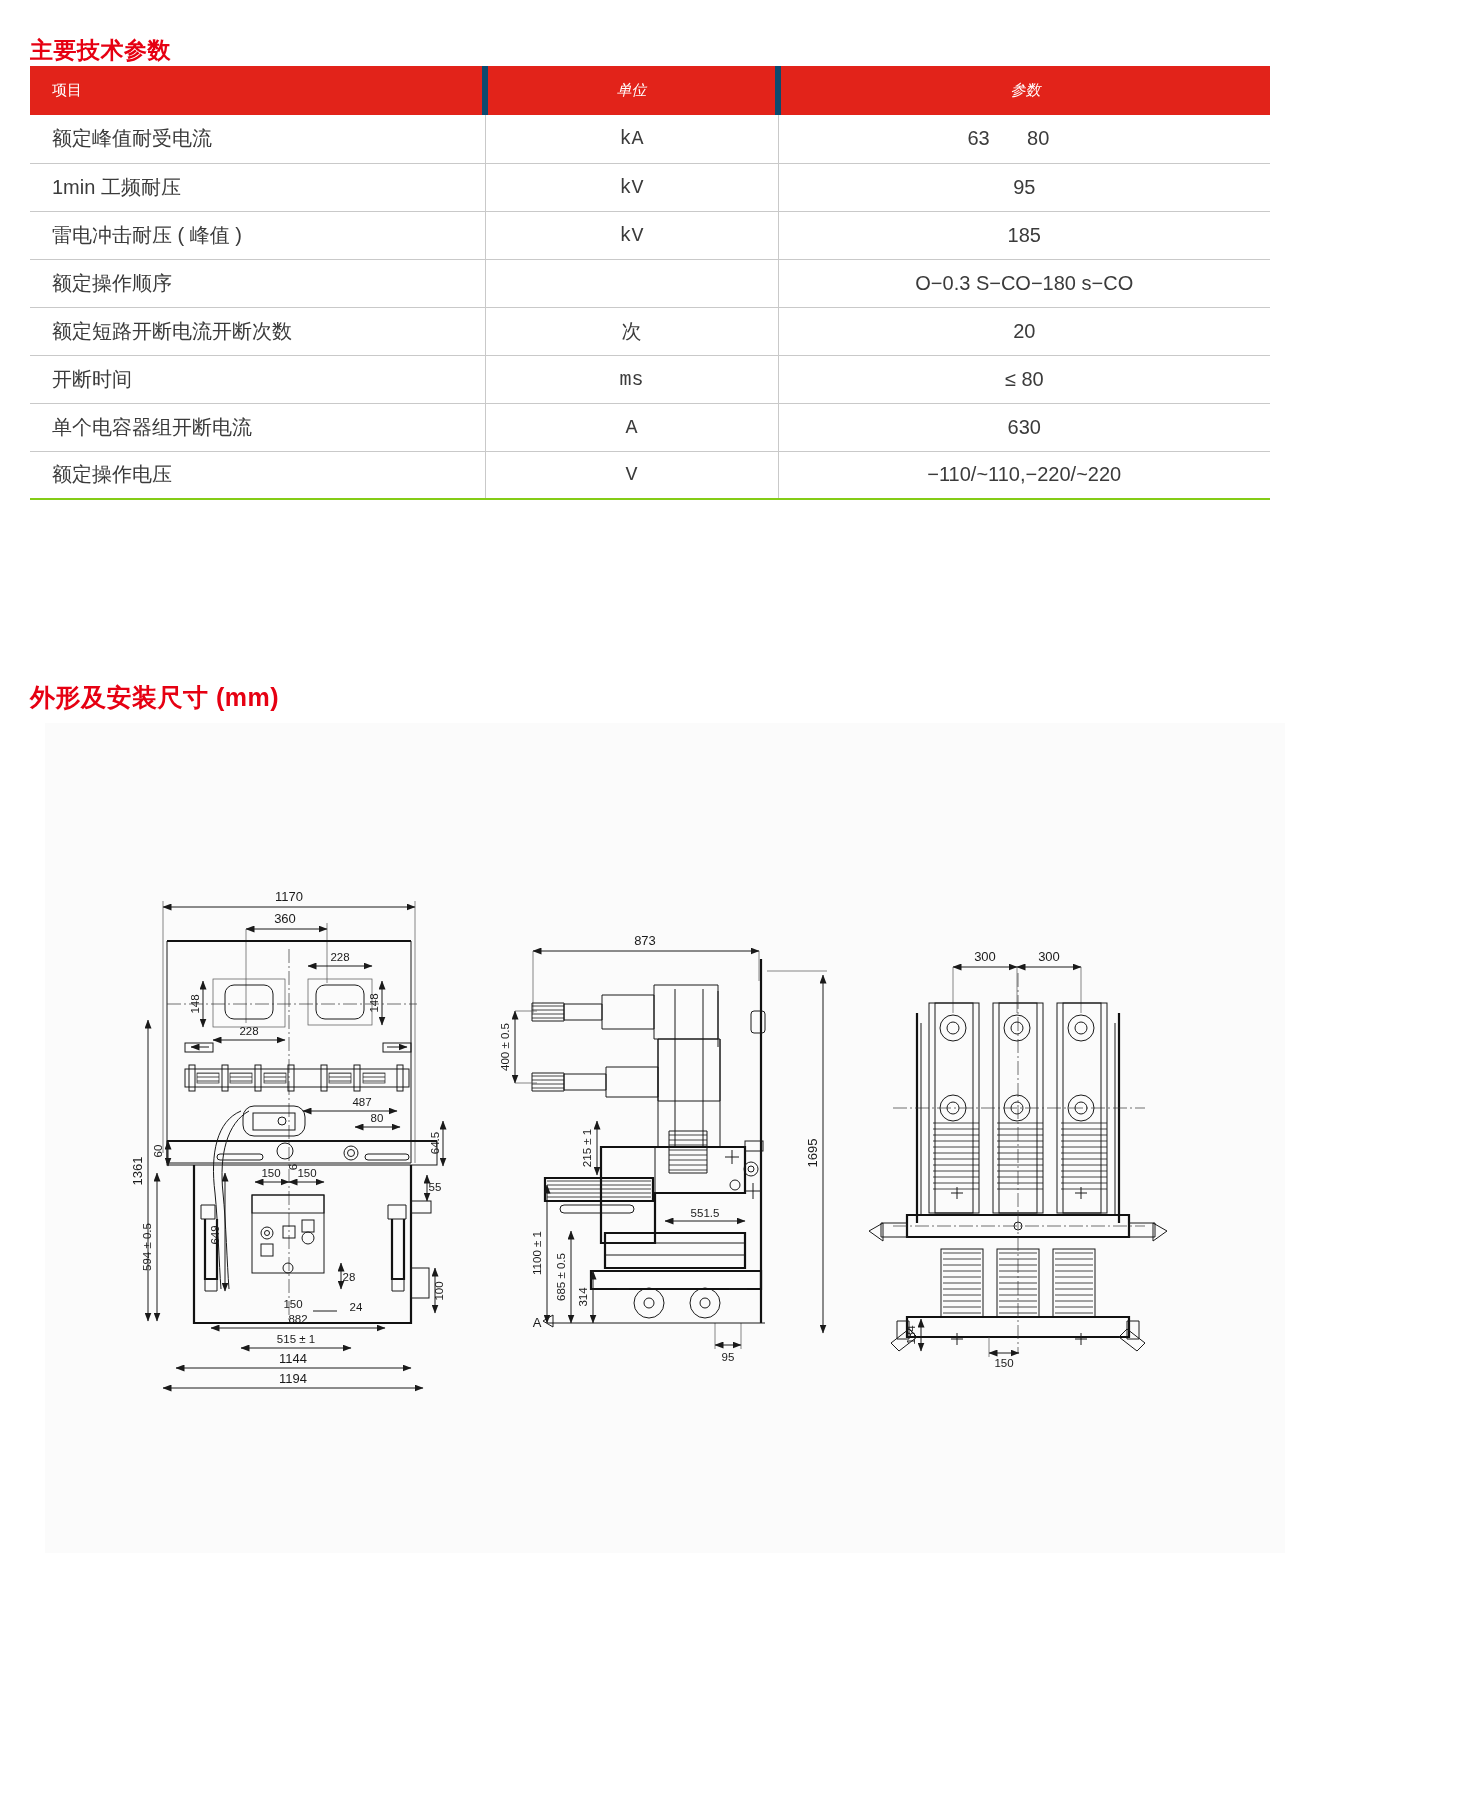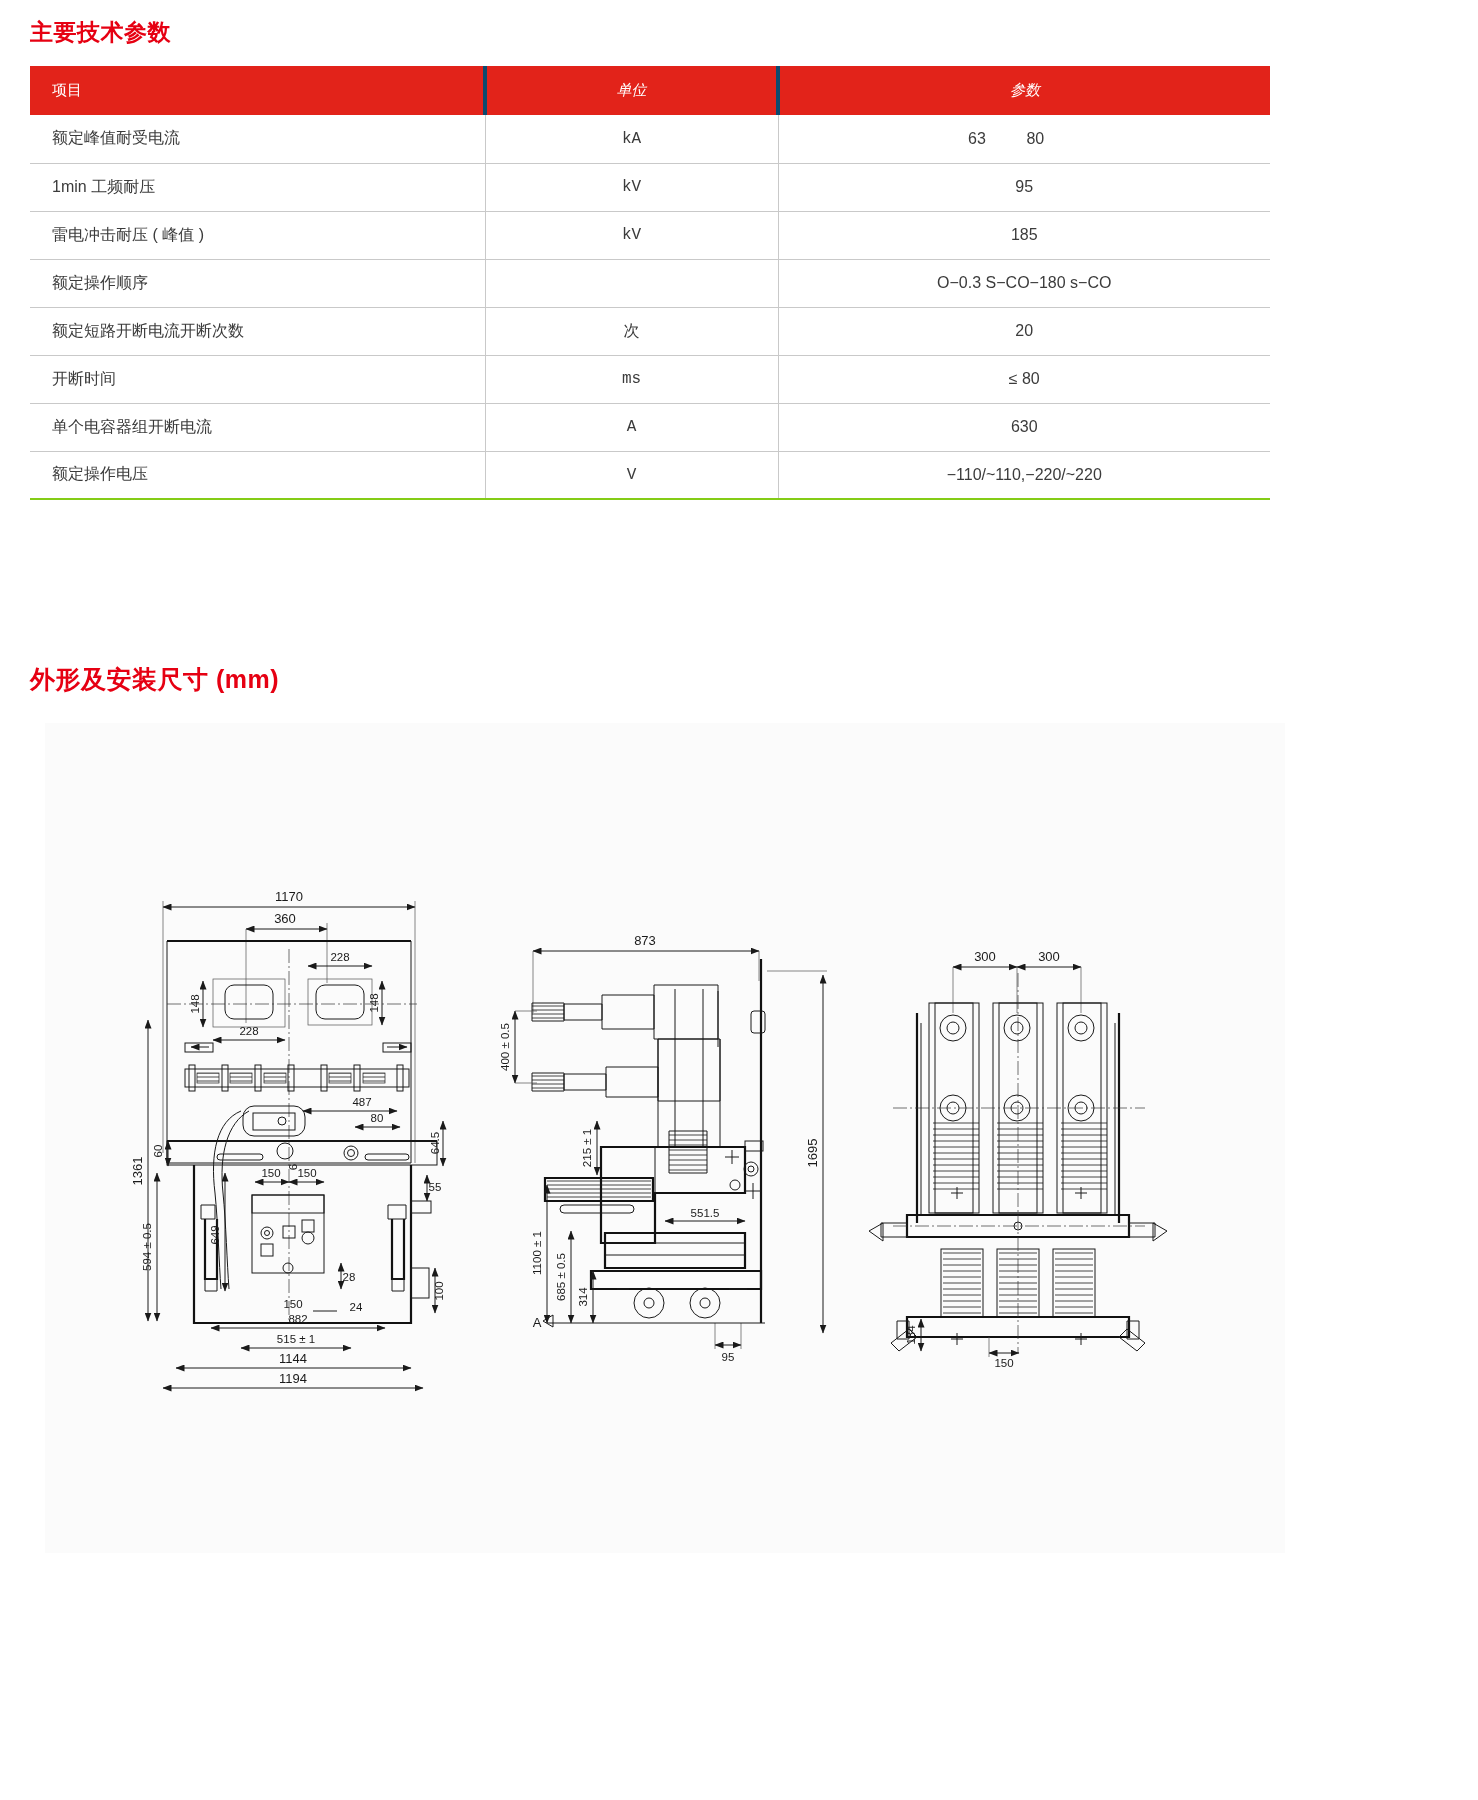--- a/index.html
+++ b/index.html
@@ -17,20 +17,21 @@
   }
 
   
   .section-heading {
     position: absolute;
     color: #e60012;
     font-size: 23px;
     font-weight: 700;
     letter-spacing: .5px;
     white-space: nowrap;
+    margin-top: 18px;
   }
   #heading-params { left: 30px; top: 17px; }
   #heading-dims   { left: 30px; top: 663px; font-size: 25px; }
 
   
   #spec-table {
     position: absolute;
     left: 30px;
     top: 66px;
     width: 1240px;
@@ -42,29 +43,29 @@
   #spec-table col.c-val  { width: 492px; }
 
   #spec-table thead th {
     background: #e2231a;
     color: #ffffff;
     font-size: 15px;
     font-weight: 400;
     height: 49px;
     padding: 0 0 0 22px;
     text-align: left;
-    border-right: 4px solid #0c4a6e;
+    border-right: 6px solid #0c4a6e;
     vertical-align: middle;
   }
   #spec-table thead th.center { text-align: center; padding-left: 0; font-style: italic; }
   #spec-table thead th:last-child { border-right: none; }
 
   #spec-table tbody td {
     height: 48px;
-    font-size: 16px;
+    font-size: 20px;
     color: #3b3b3b;
     border-bottom: 1px solid #c9c9c9;
     border-right: 1px solid #c9c9c9;
     padding: 0;
     vertical-align: middle;
     background: #fff;
   }
   #spec-table tbody td.item  { padding-left: 22px; text-align: left; }
   #spec-table tbody td.unit  { text-align: center; font-family: Liberation Mono, monospace; }
   #spec-table tbody td.val   { text-align: center; border-right: none; }

